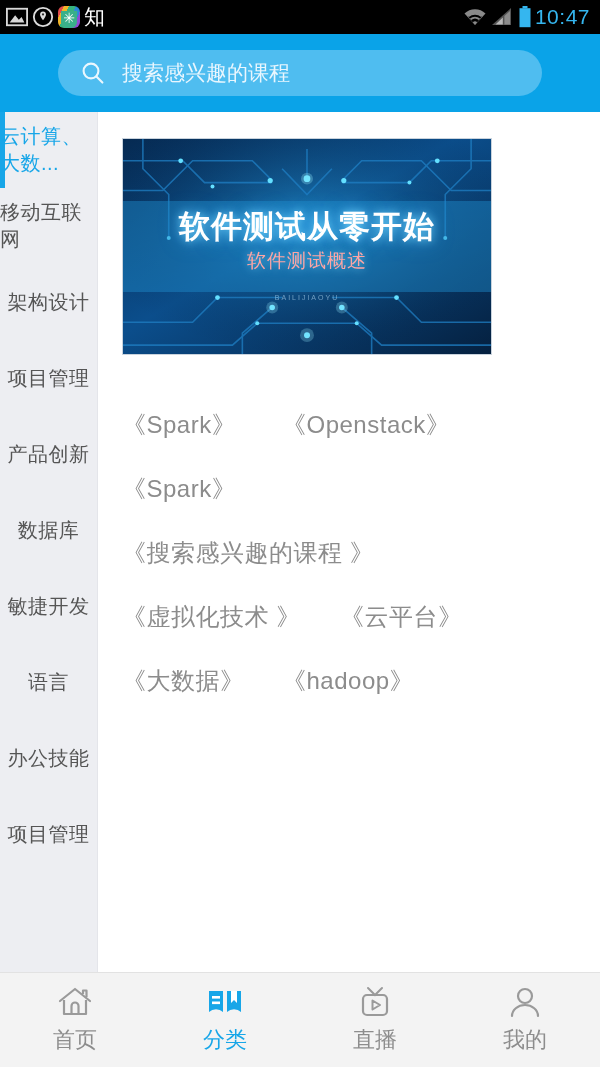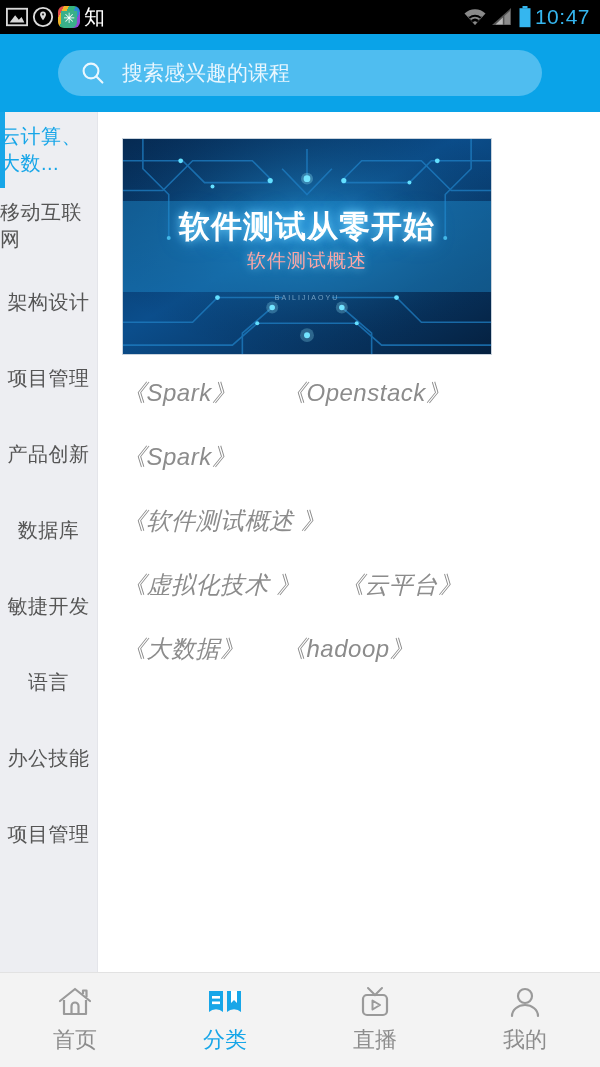--- a/index.html
+++ b/index.html
@@ -88,21 +88,21 @@
     font-size:19px; color:#fca5a5; letter-spacing:1px;
     text-shadow:0 0 8px rgba(120,220,255,.8);
   }
   .banner-mini {
     position:absolute; left:0; right:0; top:72%;
     text-align:center; color:rgba(190,225,250,.55); font-size:7px; letter-spacing:2px;
   }
 
   
   .tags { margin-top:22px; }
-  .tag-row { display:flex; align-items:flex-start; height:64px;font-style:italic; }
+  .tag-row { display:flex; align-items:flex-end; height:64px; }
   .tag {
     color:#8c8c8c; font-size:24px; white-space:pre; letter-spacing:.5px;
   }
 
   
   .tabbar {
     position:absolute; left:0; bottom:0; width:600px; height:95px;
     background:#f3f3f3; border-top:1px solid #e2e2e2;
     display:flex; align-items:center;
   }
@@ -269,21 +269,21 @@
 
       <div class="tags">
         <div class="tag-row">
           <span class="tag" style="width:160px">《Spark》</span>
           <span class="tag">《Openstack》</span>
         </div>
         <div class="tag-row">
           <span class="tag">《Spark》</span>
         </div>
         <div class="tag-row">
-          <span class="tag">《软件测试概述 》</span>
+          <span class="tag">《搜索感兴趣的课程 》</span>
         </div>
         <div class="tag-row">
           <span class="tag" style="width:218px">《虚拟化技术 》</span>
           <span class="tag">《云平台》</span>
         </div>
         <div class="tag-row">
           <span class="tag" style="width:160px">《大数据》</span>
           <span class="tag">《hadoop》</span>
         </div>
       </div>

